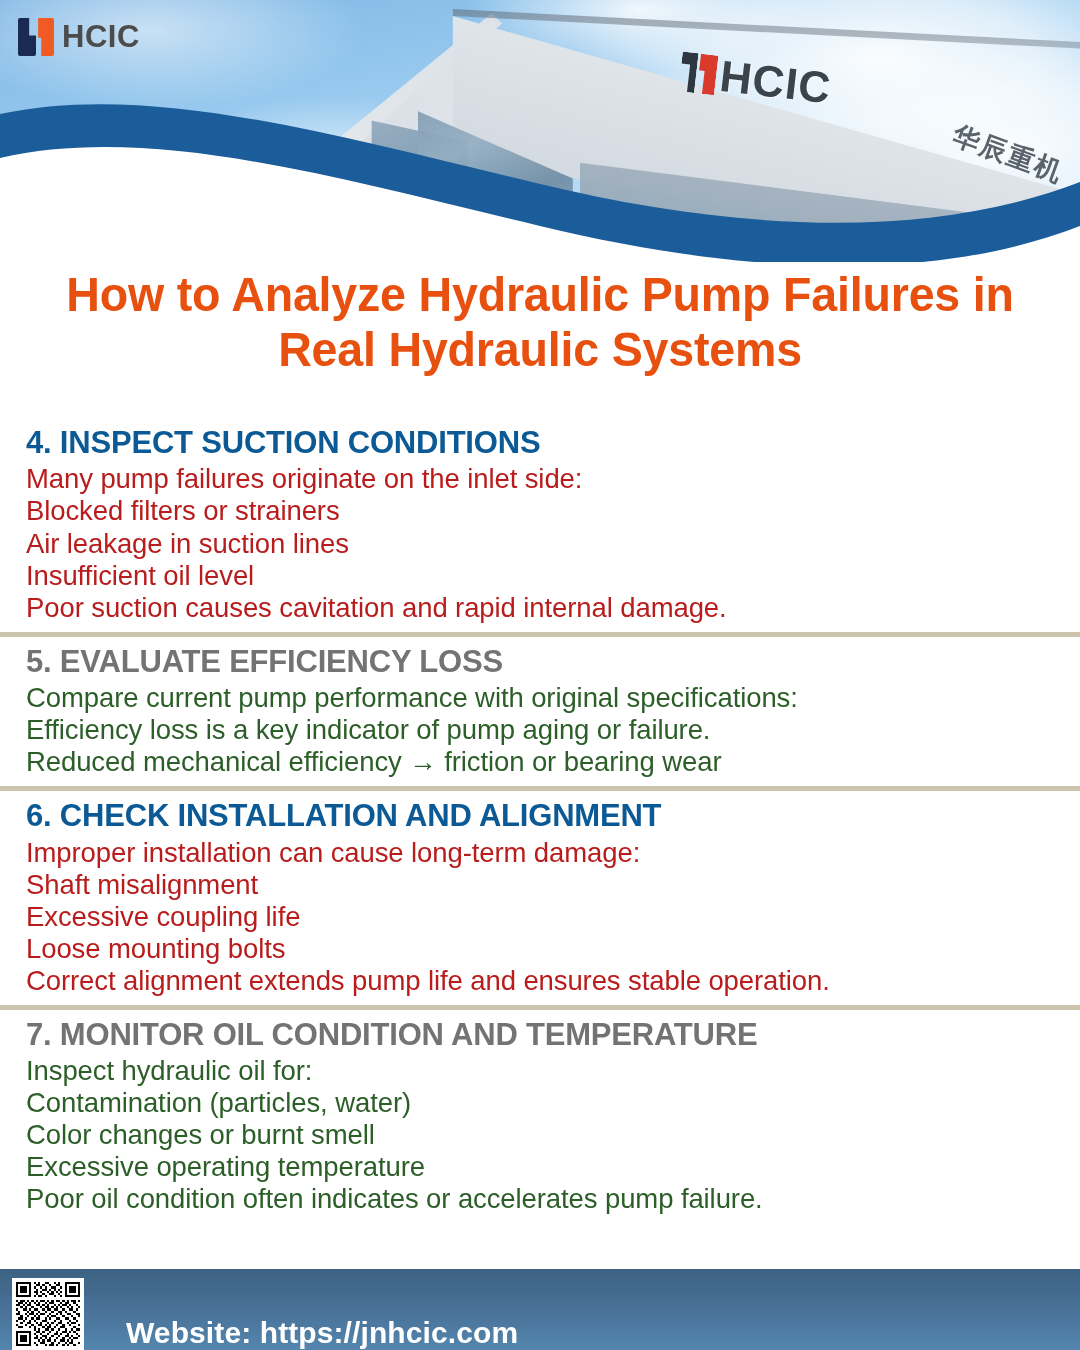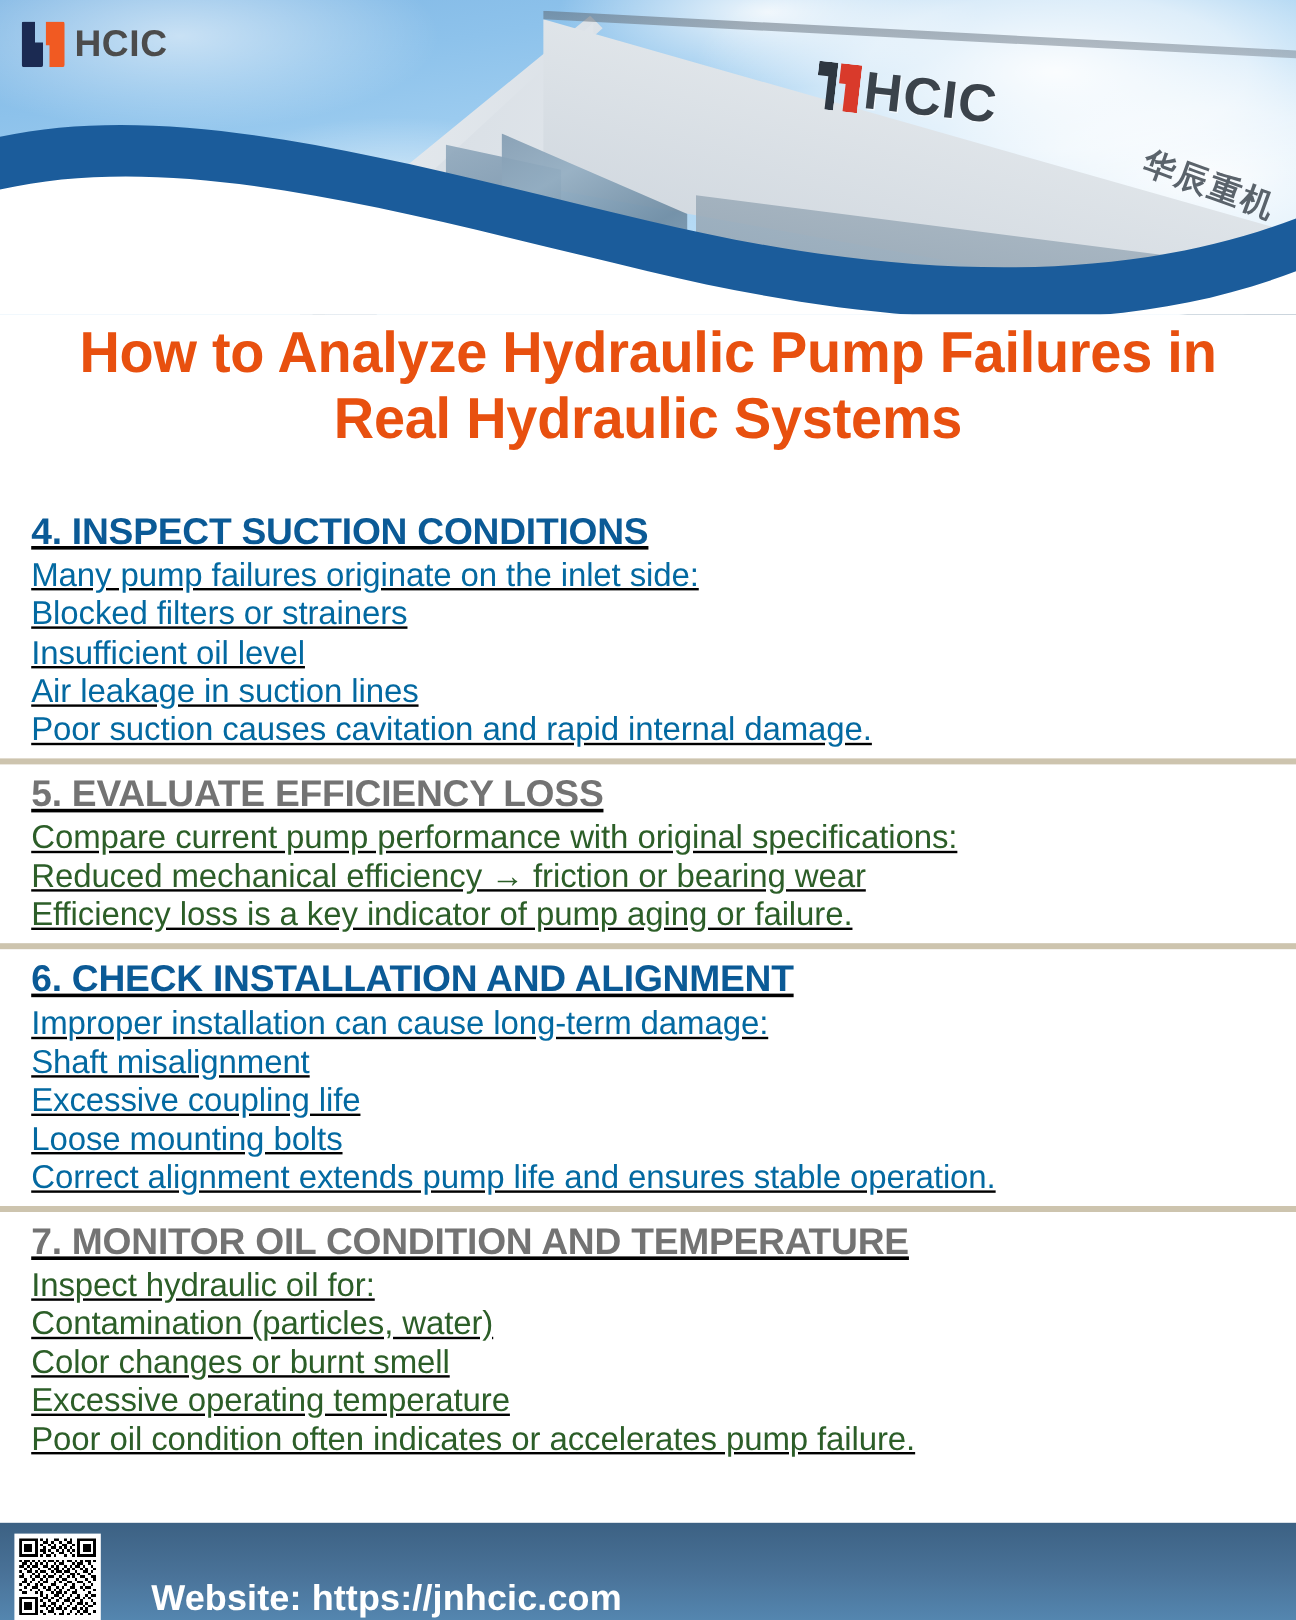--- a/index.html
+++ b/index.html
@@ -133,34 +133,34 @@
     font-size:48px;
     font-weight:700;
     line-height:1.14;
     letter-spacing:-.2px;
     padding:0 38px;
     transform:scaleX(.97);
   }
 
   
   .content {
-    position:absolute; top:418px; left:0; width:1004px;text-decoration:underline;
+    position:absolute; top:418px; left:0; width:1004px;
   }
   .section { padding:6px 26px 8px 26px; }
   .sec-head {
     font-size:31px; font-weight:700; line-height:1.24;
     letter-spacing:-.2px;
     margin-bottom:1px;
   }
   .sec-line {
     font-size:27.5px; font-weight:400; line-height:1.165;
     letter-spacing:-.1px;
   }
   .blue .sec-head { color:#0B5A96; }
-  .blue .sec-line { color:#0369a1; }
+  .blue .sec-line { color:#b91c1c; }
   .green .sec-head { color:#737373; }
   .green .sec-line { color:#2C5E28; }
   .divider {
     width:1080px; height:5px; background:#CDC4AE;
     box-shadow:0 1px 0 rgba(255,255,255,.6);
   }
 
   
   .footer {
     position:absolute; left:0; bottom:0; width:1080px; height:81px;
@@ -215,32 +215,32 @@
 </div>
 
 <h1 class="title">How to Analyze Hydraulic Pump Failures in Real Hydraulic Systems</h1>
 
 <div class="content">
 
   <div class="section blue">
     <div class="sec-head">4. INSPECT SUCTION CONDITIONS</div>
     <div class="sec-line">Many pump failures originate on the inlet side:</div>
     <div class="sec-line">Blocked filters or strainers</div>
+    <div class="sec-line">Air leakage in suction lines</div>
     <div class="sec-line">Insufficient oil level</div>
-    <div class="sec-line">Air leakage in suction lines</div>
     <div class="sec-line">Poor suction causes cavitation and rapid internal damage.</div>
   </div>
 
   <div class="divider"></div>
 
   <div class="section green">
     <div class="sec-head">5. EVALUATE EFFICIENCY LOSS</div>
     <div class="sec-line">Compare current pump performance with original specifications:</div>
+    <div class="sec-line">Efficiency loss is a key indicator of pump aging or failure.</div>
     <div class="sec-line">Reduced mechanical efficiency → friction or bearing wear</div>
-    <div class="sec-line">Efficiency loss is a key indicator of pump aging or failure.</div>
   </div>
 
   <div class="divider"></div>
 
   <div class="section blue">
     <div class="sec-head">6. CHECK INSTALLATION AND ALIGNMENT</div>
     <div class="sec-line">Improper installation can cause long-term damage:</div>
     <div class="sec-line">Shaft misalignment</div>
     <div class="sec-line">Excessive coupling life</div>
     <div class="sec-line">Loose mounting bolts</div>

